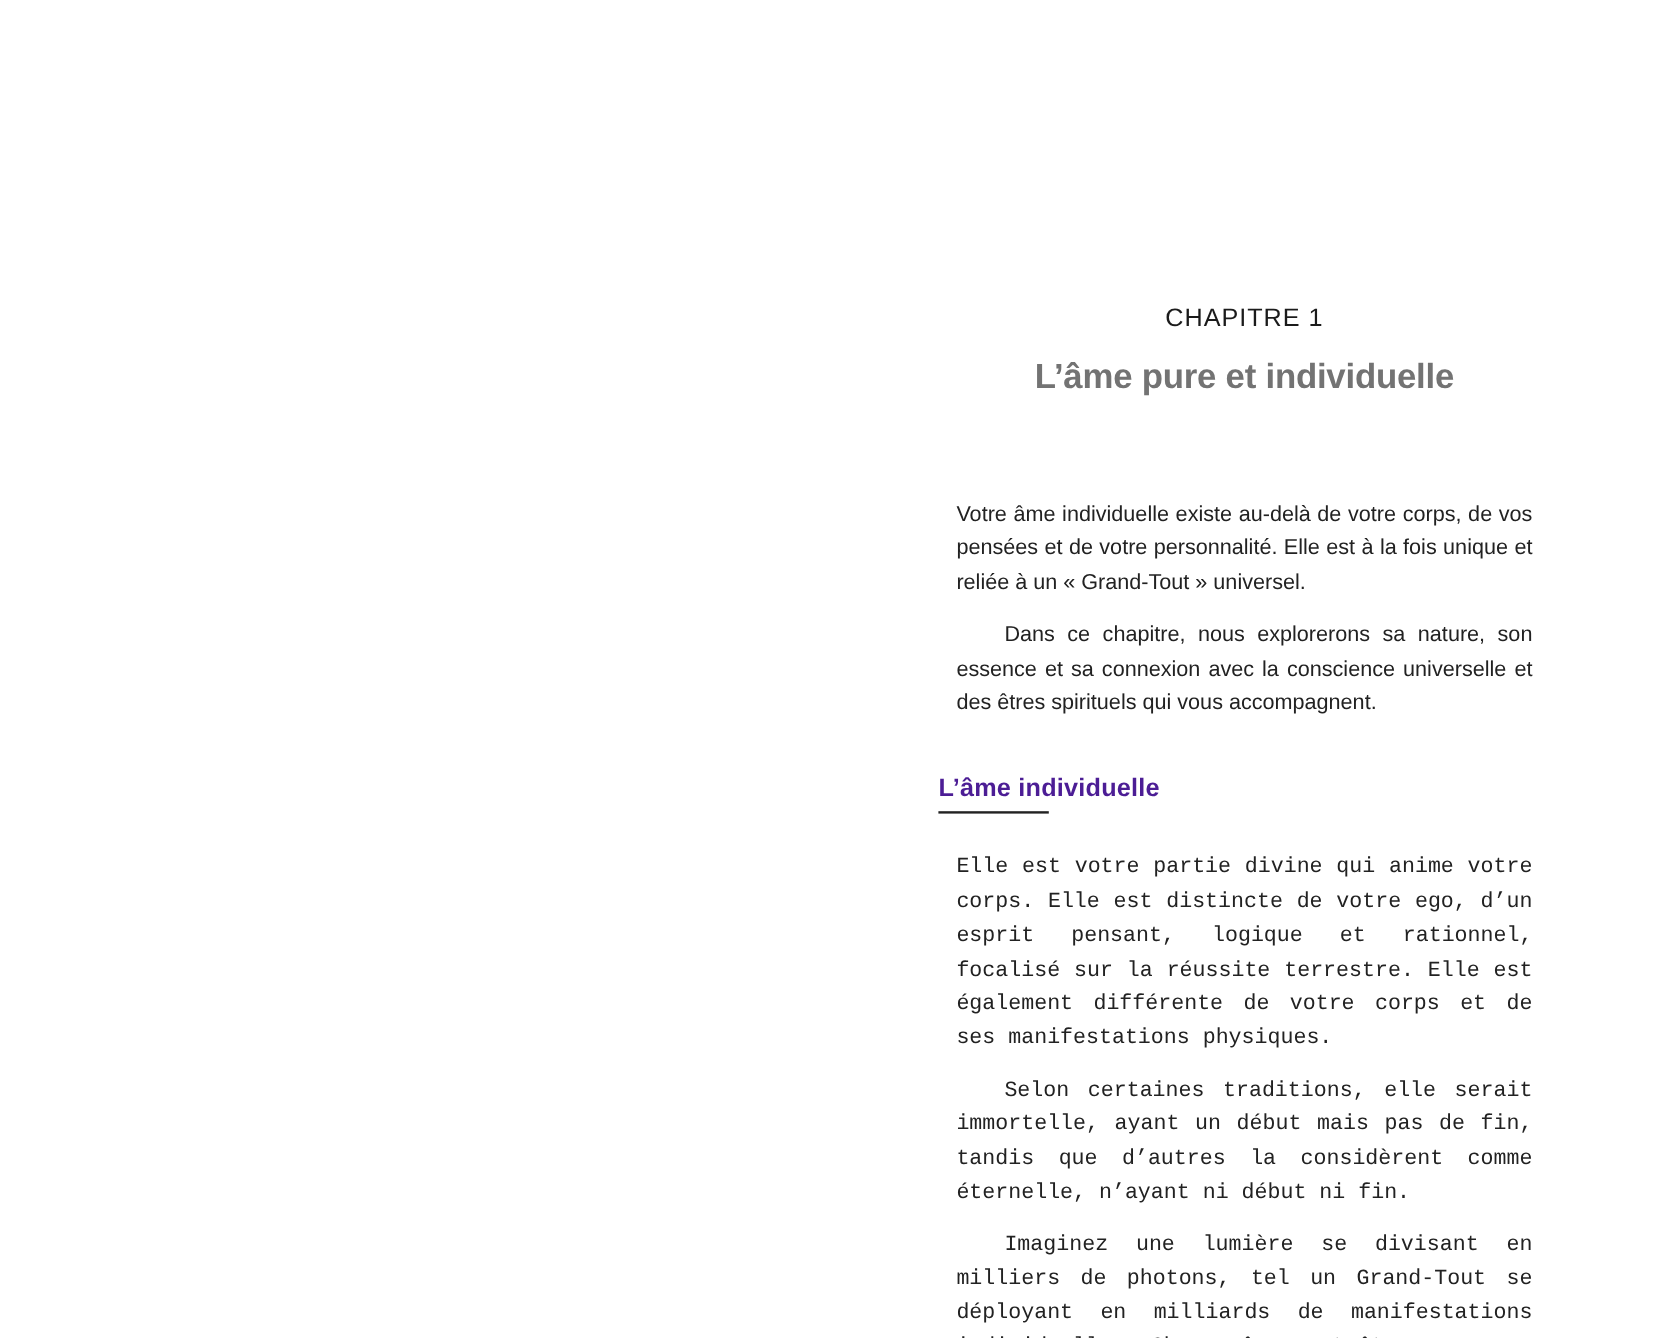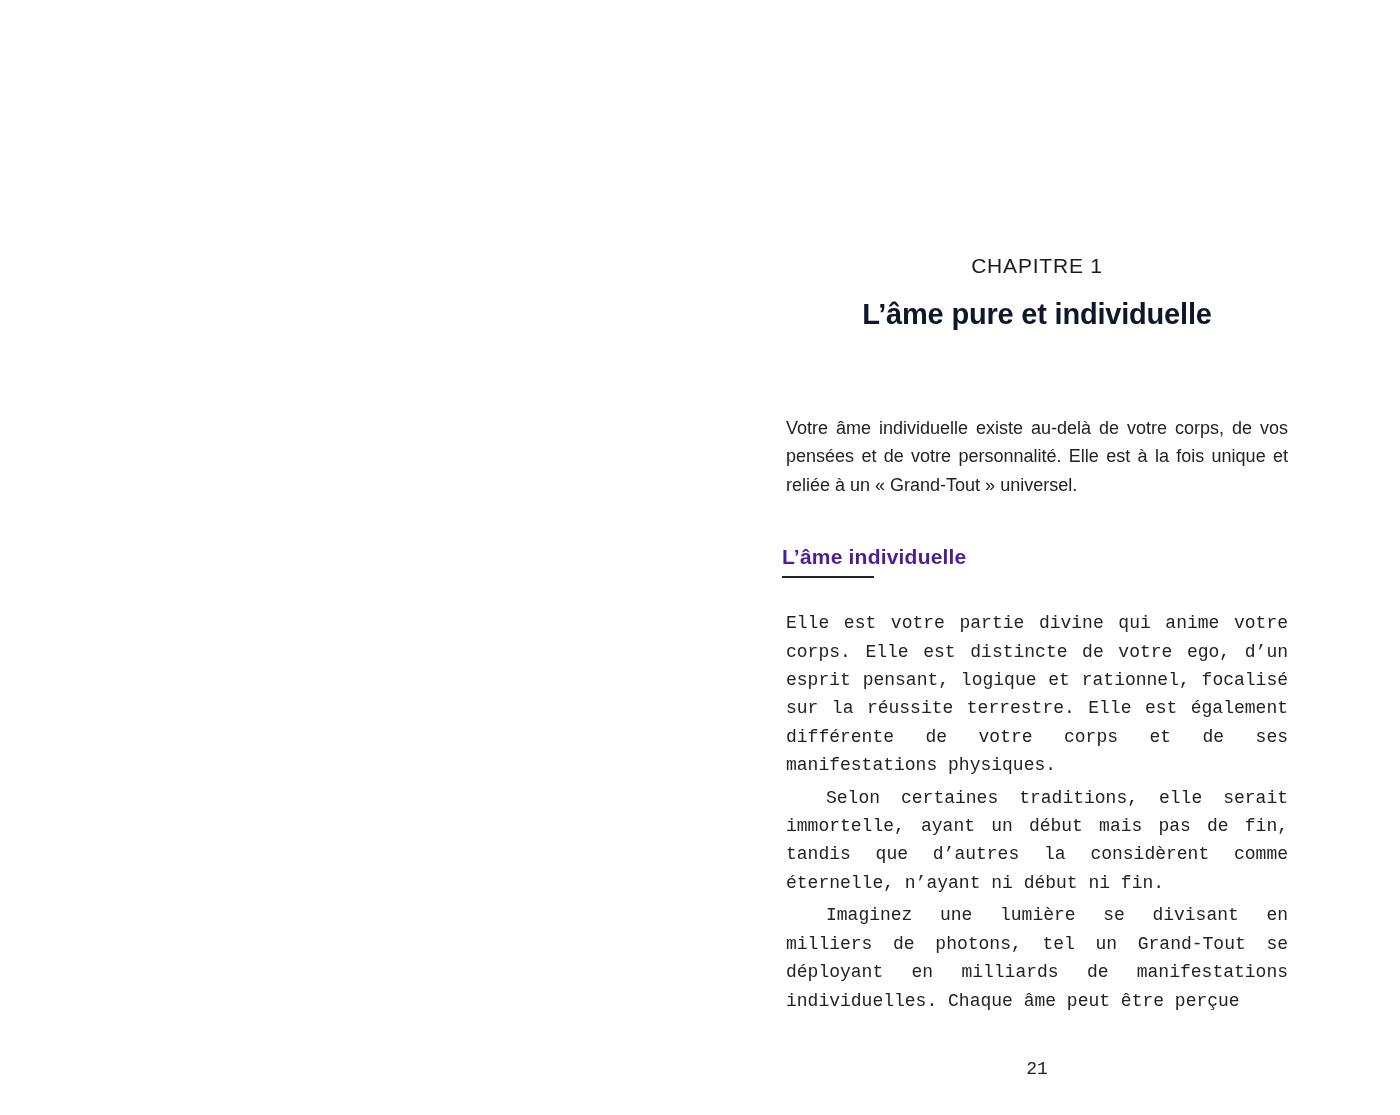--- a/index.html
+++ b/index.html
@@ -37,27 +37,27 @@
     letter-spacing: 0.8px;
     color: #1b1b1b;
   }
   .chapter-title {
     margin: 17px 0 0 0;
     text-align: center;
     font-size: 29px;
     line-height: 36px;
     font-weight: 700;
     letter-spacing: -0.2px;
-    color: #0f172a;
+    color: #737373;
   }
   .intro-block {
     margin-top: 82px;
   }
   .para {
-    margin: 4px;
+    margin: 15px;
     font-size: 18px;
     line-height: 28.4px;
     text-align: justify;
     hyphens: auto;
     color: #222222;
   }
   .para.indent {
     text-indent: 40px;
   }
   .section-heading-wrap {
@@ -94,20 +94,21 @@
 
 <div class="book-page">
   <div class="text-column">
 
     <div class="kicker">CHAPITRE 1</div>
 
     <h1 class="chapter-title">L’âme pure et individuelle</h1>
 
     <div class="intro-block">
       <p class="para">Votre âme individuelle existe au-delà de votre corps, de vos pensées et de votre personnalité. Elle est à la fois unique et reliée à un « Grand-Tout » universel.</p>
+      <p class="para indent">Dans ce chapitre, nous explorerons sa nature, son essence et sa connexion avec la conscience universelle et des êtres spirituels qui vous accompagnent.</p>
     </div>
 
     <div class="section-heading-wrap">
       <h2 class="section-heading">L’âme individuelle</h2>
       <div class="heading-underline"></div>
     </div>
 
     <div class="section-body">
       <p class="para">Elle est votre partie divine qui anime votre corps. Elle est distincte de votre ego, d’un esprit pensant, logique et rationnel, focalisé sur la réussite terrestre. Elle est également différente de votre corps et de ses manifestations physiques.</p>
       <p class="para indent">Selon certaines traditions, elle serait immortelle, ayant un début mais pas de fin, tandis que d’autres la considèrent comme éternelle, n’ayant ni début ni fin.</p>

